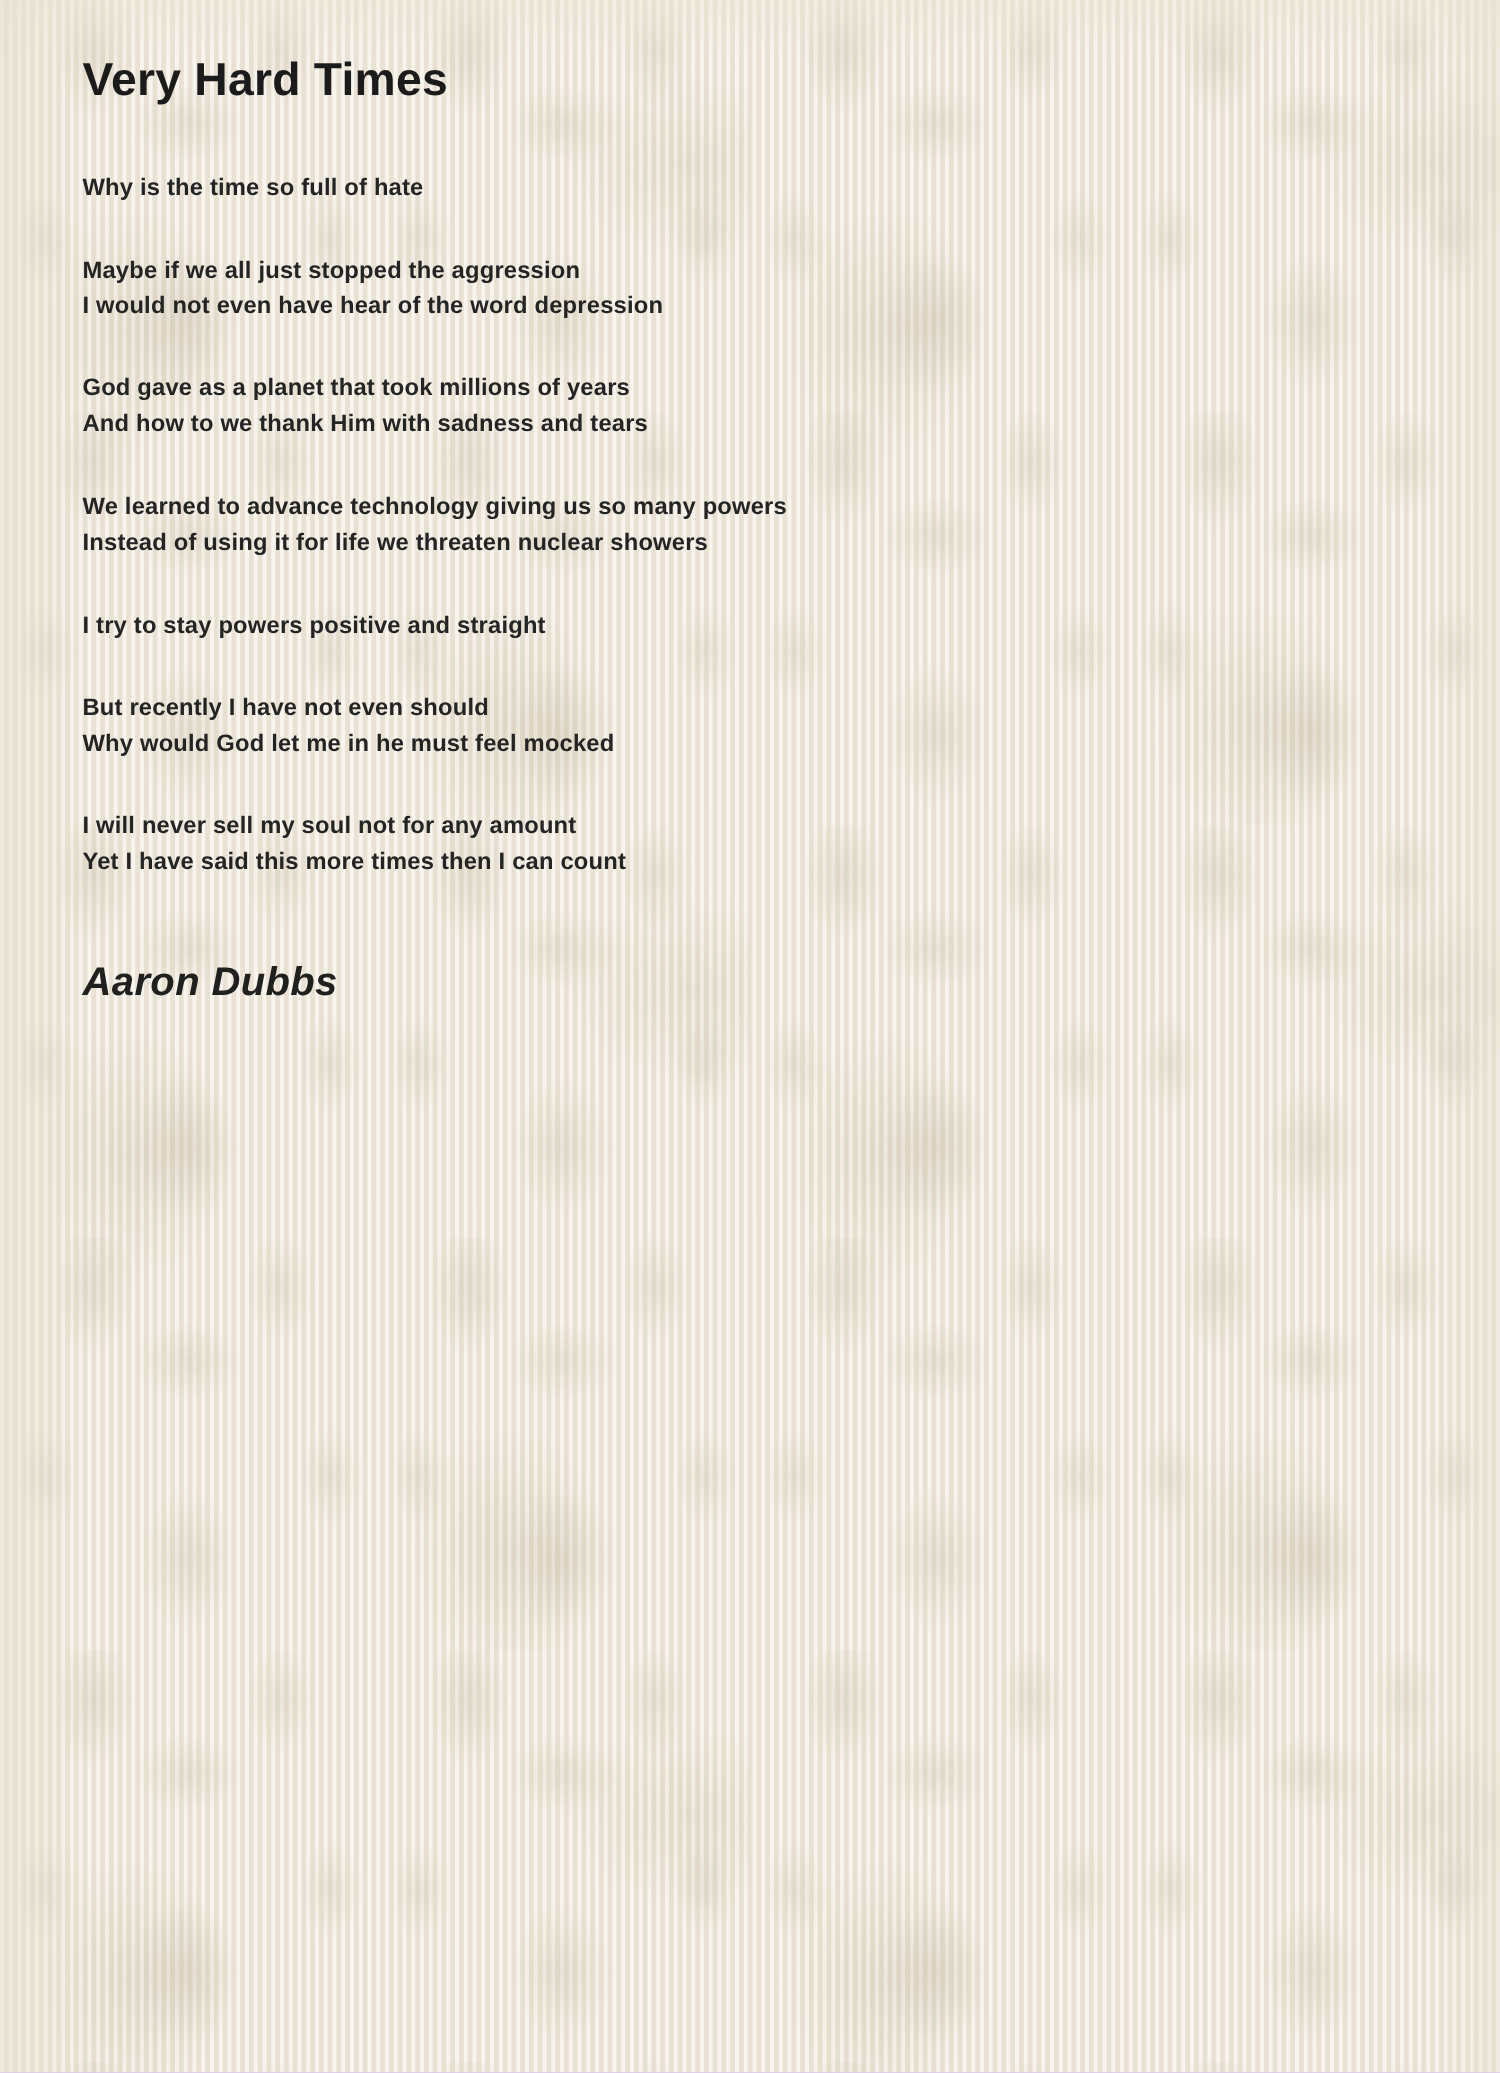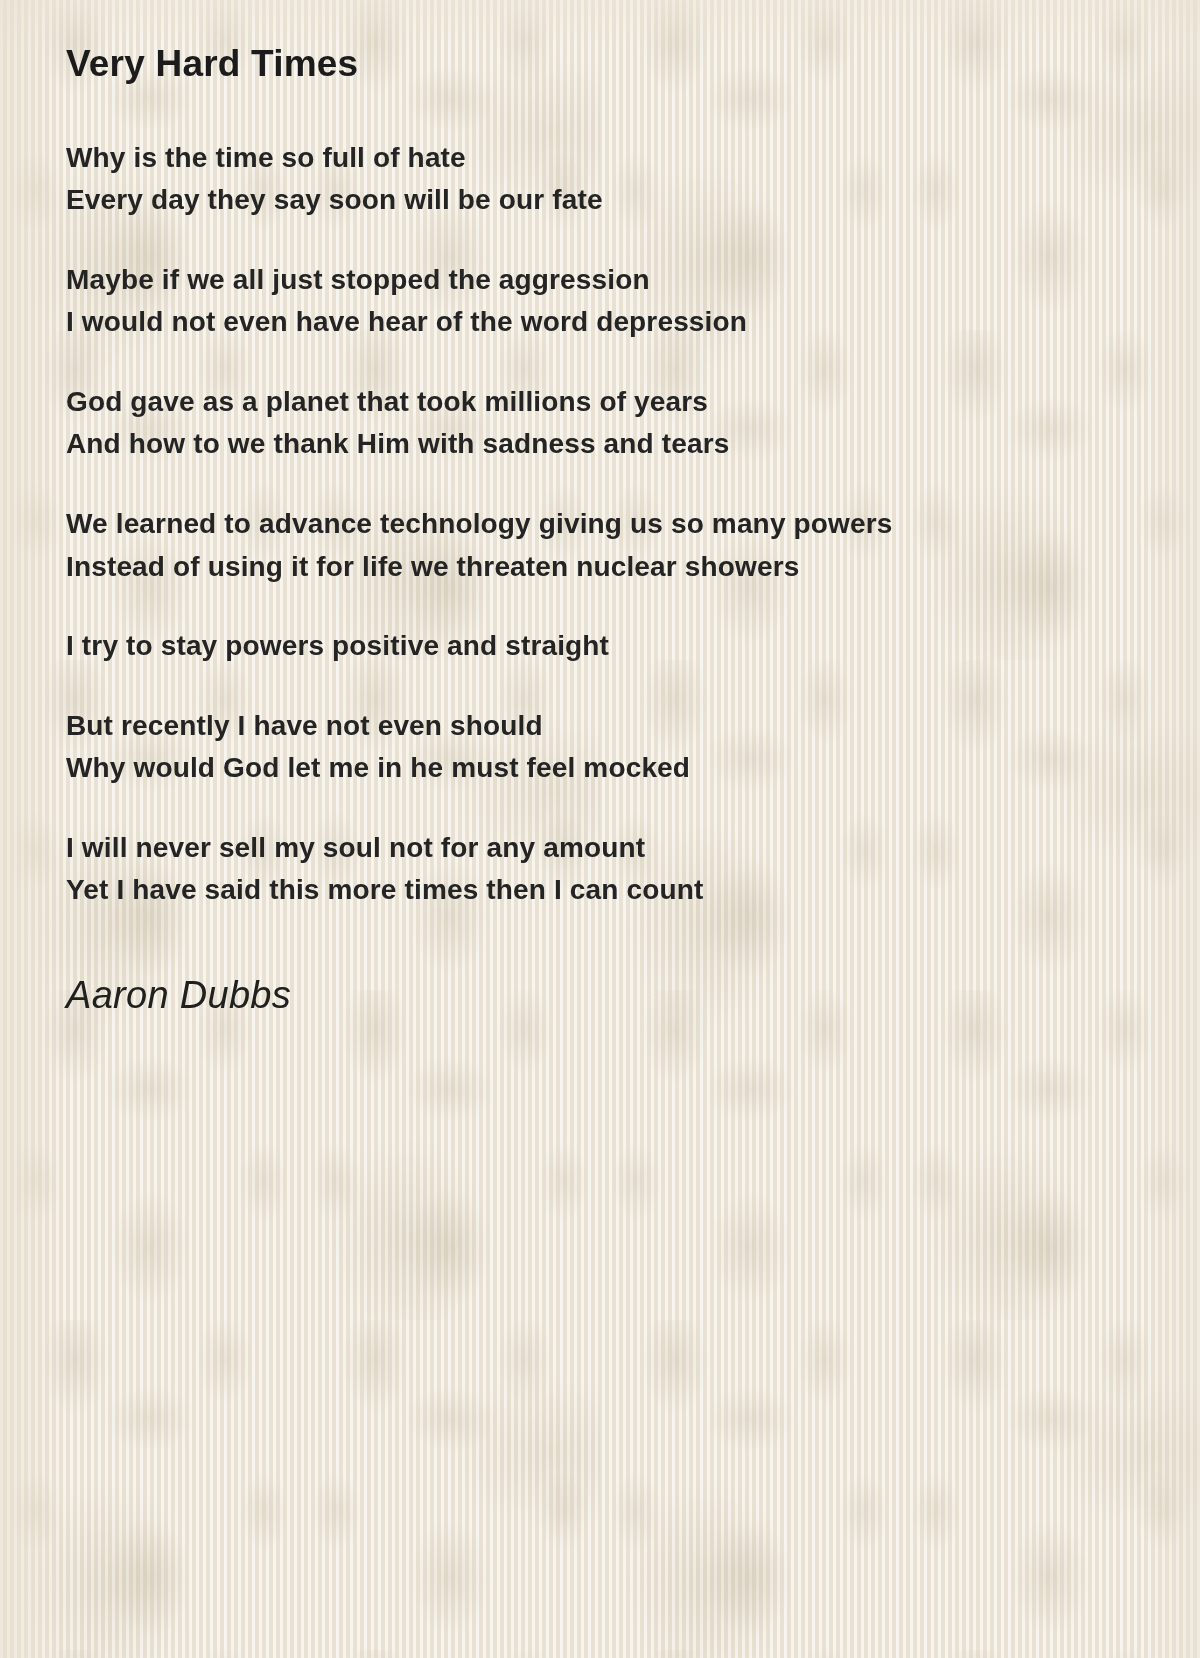--- a/index.html
+++ b/index.html
@@ -82,50 +82,50 @@
     letter-spacing: 0.2px;
     margin: 0 0 52px 0;
     line-height: 1.1;
   }
 
   .stanza {
     margin-bottom: 37px;
   }
 
   .poem-line {
-    font-size: 28px;
+    font-size: 19px;
     font-weight: bold;
     color: #242424;
     line-height: 1.52;
     letter-spacing: 0.15px;
     white-space: pre-wrap;
   }
 
   .author {
     margin-top: 62px;
-    font-size: 38px;
+    font-size: 32px;
     font-style: italic;
     color: #20201f;
     letter-spacing: 0.3px;
+    font-weight: bold;
   }
 </style>
 </head>
 <body>
 
 <div class="page">
   <div class="bg-texture"></div>
   <div class="bg-texture2"></div>
   <div class="vignette"></div>
 
   <div class="content">
     <h1 class="poem-title">Very Hard Times</h1>
 
     <div class="stanza">
       <div class="poem-line">Why is the time so full of hate</div>
-      <div class="poem-line">Every day they say soon will be our fate</div>
     </div>
 
     <div class="stanza">
       <div class="poem-line">Maybe if we all just stopped the aggression</div>
       <div class="poem-line">I would not even have hear of the word depression</div>
     </div>
 
     <div class="stanza">
       <div class="poem-line">God gave as a planet that took millions of years</div>
       <div class="poem-line">And how to we thank Him with sadness and tears</div>

